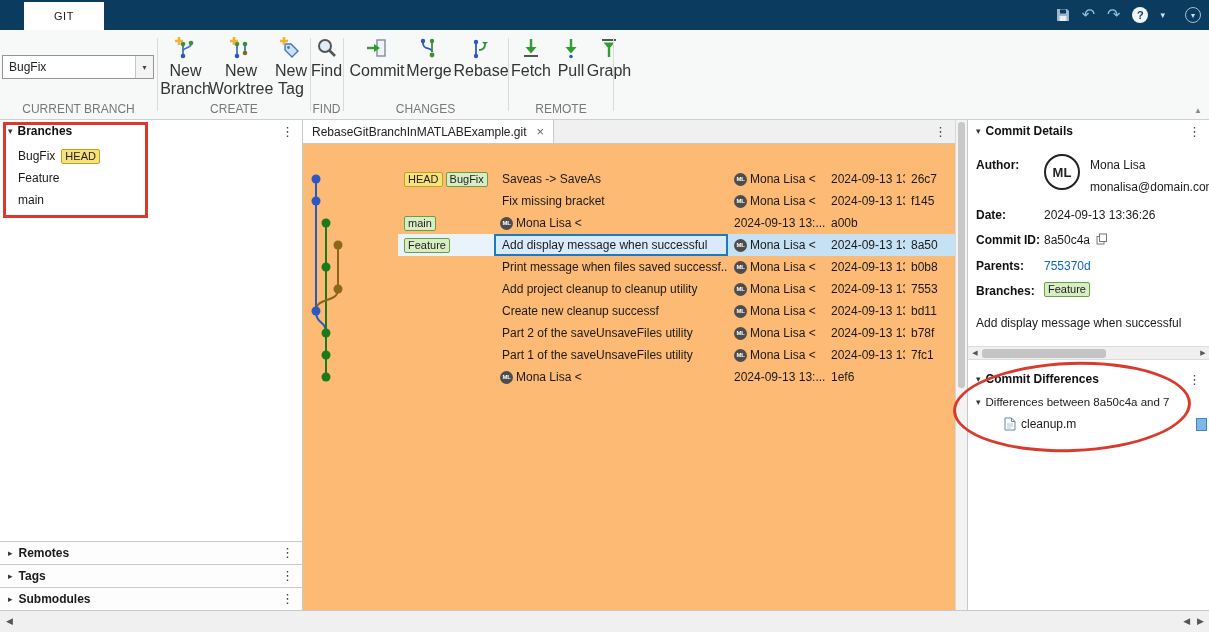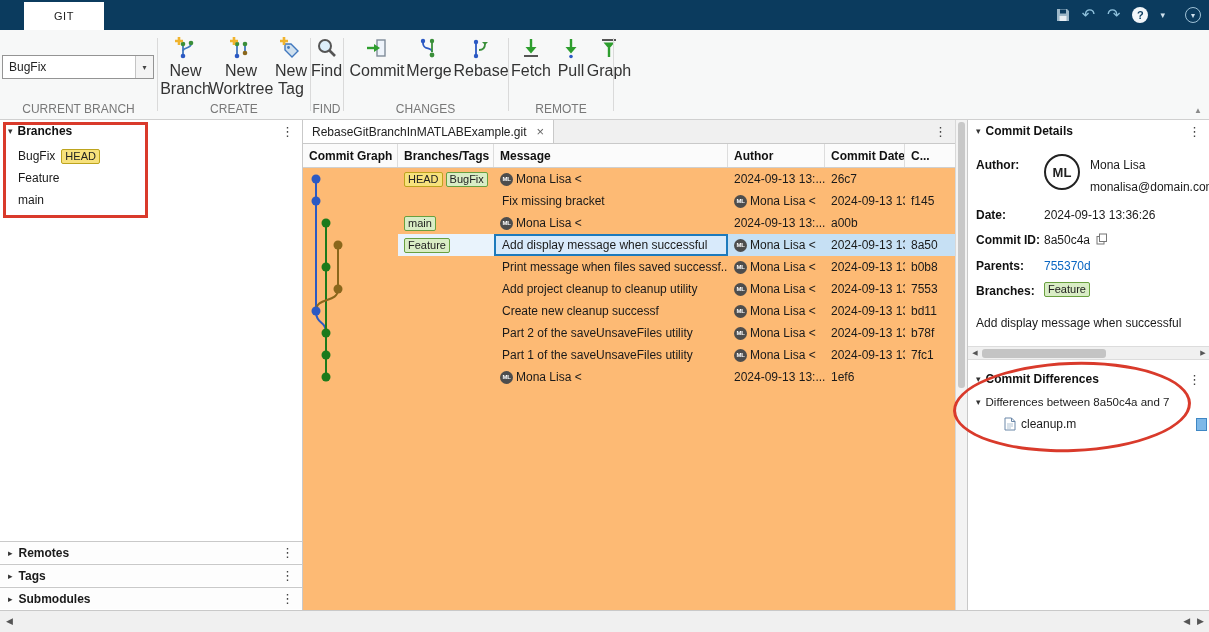--- a/index.html
+++ b/index.html
@@ -292,28 +292,20 @@
 
   <div class="table-area">
     <div class="tabbar">
       <div class="doc-tab">
         <span>RebaseGitBranchInMATLABExample.git</span>
         <span class="close">×</span>
       </div>
       <span class="kebab">⋮</span>
     </div>
 
-    <div class="thead">
-      <div class="hcell">Commit Graph</div>
-      <div class="hcell">Branches/Tags</div>
-      <div class="hcell">Message</div>
-      <div class="hcell">Author</div>
-      <div class="hcell">Commit Date</div>
-      <div class="hcell" style="border-right:none">C...</div>
-    </div>
 
     <div class="tbody">
       <svg class="graph-svg" width="95" height="220">
         <path d="M13 11 L13 143 C13 157 23 152 23 165" fill="none" stroke-width="2" stroke="#2b59c3"></path>
         <path d="M23 55 L23 209" fill="none" stroke-width="2" stroke="#1b7a1b"></path>
         <path d="M35 77 L35 121 C35 136 13 128 13 143" fill="none" stroke-width="2" stroke="#8a671c"></path>
         <circle cx="13" cy="11" r="4.5" fill="#2b59c3"></circle>
         <circle cx="13" cy="33" r="4.5" fill="#2b59c3"></circle>
         <circle cx="23" cy="55" r="4.5" fill="#1b7a1b"></circle>
         <circle cx="35" cy="77" r="4.5" fill="#8a671c"></circle>
@@ -324,20 +316,21 @@
         <circle cx="23" cy="187" r="4.5" fill="#1b7a1b"></circle>
         <circle cx="23" cy="209" r="4.5" fill="#1b7a1b"></circle>
       </svg>
 
       <div class="trow">
         <div class="cell"></div>
         <div class="cell c-tags">
           <span class="badge head">HEAD</span>
           <span class="badge branch">BugFix</span>
         </div>
+        <div class="cell c-msg">Saveas -&gt; SaveAs</div>
         <div class="cell c-author">
             <span class="avatar-s">ML</span>
             <span>Mona Lisa &lt;</span>
           </div>
         <div class="cell c-date">2024-09-13 13:...</div>
         <div class="cell c-id">26c7</div>
       </div>
 
       <div class="trow">
         <div class="cell"></div>

